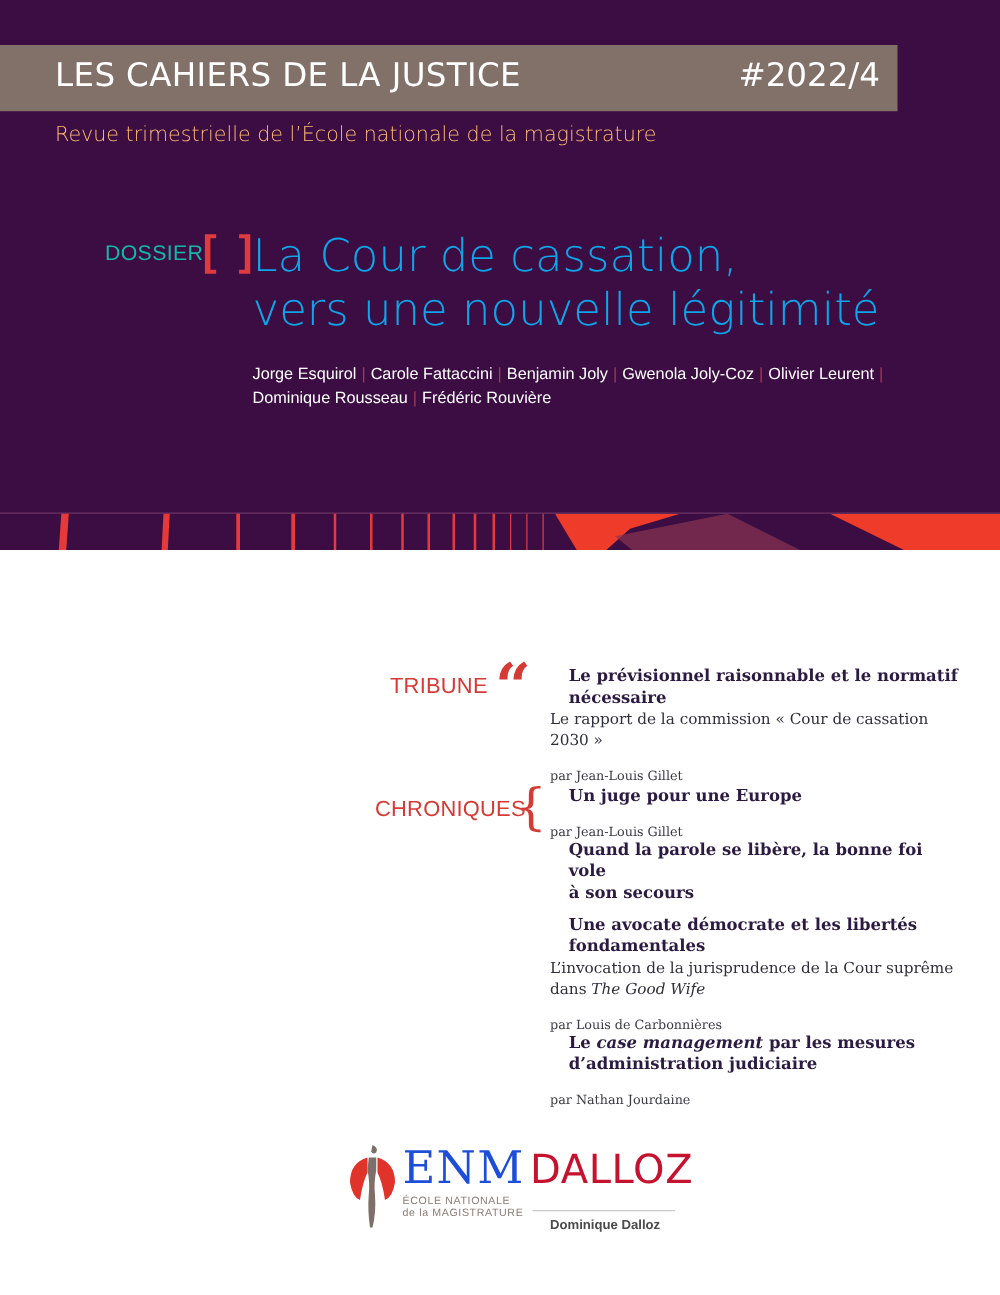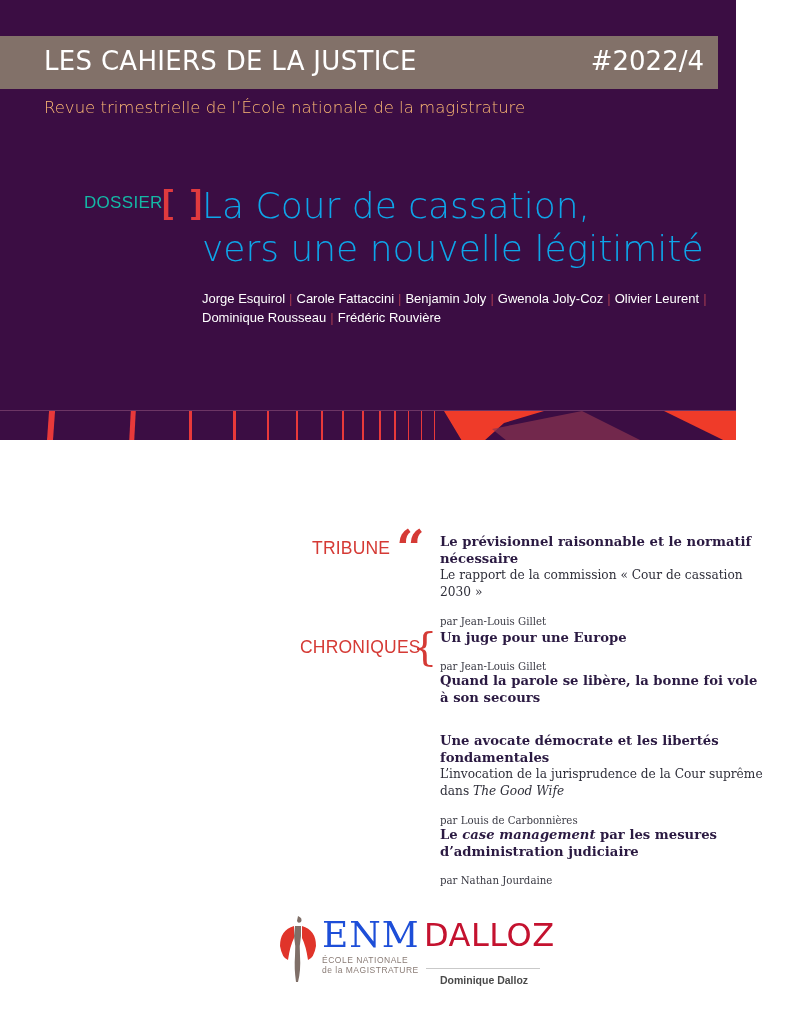--- a/index.html
+++ b/index.html
@@ -1,35 +1,35 @@
 <!DOCTYPE html>
 <html><head>
 <meta charset="utf-8">
 <style>
   html, body { margin: 0; padding: 0; }
   body { width: 800px; height: 1036px; background: #ffffff; position: relative; overflow: hidden; font-family: "Liberation Sans", sans-serif; }
-  .cover-top { position: absolute; left: 0; top: 0; width: 736px; height: 440px; background: #3b0d43; overflow: hidden; }
+  .cover-top { position: absolute; left: 0; top: 0; width: 800px; height: 440px; background: #3b0d43; overflow: hidden; }
   .banner { position: absolute; left: 0; top: 36px; width: 718px; height: 53px; background: #827169; }
   .banner-title { position: absolute; left: 44px; top: 10px; font-family: "DejaVu Sans", sans-serif; font-size: 26px; color: #ffffff; letter-spacing: 0.3px; }
   .banner-issue { position: absolute; right: 14px; top: 10px; font-family: "DejaVu Sans", sans-serif; font-size: 26px; color: #ffffff; }
   .subtitle { position: absolute; left: 44px; top: 98px; font-family: "DejaVu Sans", sans-serif; font-size: 16.5px; color: #fdba74; font-weight: 300; }
   .dossier-label { position: absolute; left: 84px; top: 193px; font-size: 17px; color: #14b8a6; letter-spacing: 0.3px; }
   .dossier-bracket { position: absolute; left: 162px; top: 182px; font-size: 34px; color: #e03a3e; font-weight: bold; letter-spacing: 4px; }
   .dossier-title { position: absolute; left: 202px; top: 184px; font-family: "DejaVu Sans", sans-serif; font-size: 36px; line-height: 43px; color: #0ea5e9; font-weight: 300; }
   .authors { position: absolute; left: 202px; top: 290px; font-size: 13px; line-height: 18.5px; color: #ffffff; width: 540px; }
   .authors .sep { color: #a53a52; margin: 0 4px; }
   .strip { position: absolute; left: 0; top: 410px; width: 800px; height: 30px; background: #3b0d43; border-top: 1px solid #6c3564; }
   .bar { position: absolute; top: 0; height: 30px; background: #e8393a; }
   .red-shape { position: absolute; top: 0; height: 30px; background: #ef3b29; }
 
   .toc { position: absolute; left: 0; top: 520px; width: 800px; }
   .section-label { position: absolute; font-size: 17.5px; color: #d53a35; letter-spacing: 0.2px; }
   .glyph { position: absolute; color: #d53a35; font-family: "DejaVu Serif", serif; font-weight: bold; }
   .entry { position: absolute; left: 440px; width: 330px; font-family: "DejaVu Serif", serif; color: #2b1b3f; }
-  .entry-title { font-weight: bold; font-size: 13.2px; line-height: 17px; color: #2b1a42; }
+  .entry-title { font-weight: bold; font-size: 13.2px; line-height: 17px; color: #2b1a42; margin-left: 15px; }
   .entry-sub { font-size: 12.2px; line-height: 17px; color: #2f2f3a; }
   .entry-author { font-size: 10.2px; line-height: 15px; color: #3a3a44; margin-top: 13px; }
   .italic { font-style: italic; }
 
   .logos { position: absolute; left: 276px; top: 904px; width: 270px; height: 90px; }
   .enm-emblem { position: absolute; left: 0; top: 8px; width: 44px; height: 72px; }
   .enm-text { position: absolute; left: 46px; top: 10px; font-family: "DejaVu Serif", serif; font-size: 36px; color: #1d4ed8; letter-spacing: 1px; }
   .enm-sub { position: absolute; left: 46px; top: 52px; font-size: 8.5px; line-height: 9.5px; color: #8a7c76; letter-spacing: 0.5px; }
   .dalloz { position: absolute; left: 148px; top: 12px; font-family: "DejaVu Sans", sans-serif; font-size: 32px; color: #c4122f; letter-spacing: 0.5px; }
   .dalloz-line { position: absolute; left: 150px; top: 64px; width: 114px; height: 1px; background: #c9c9c9; }

